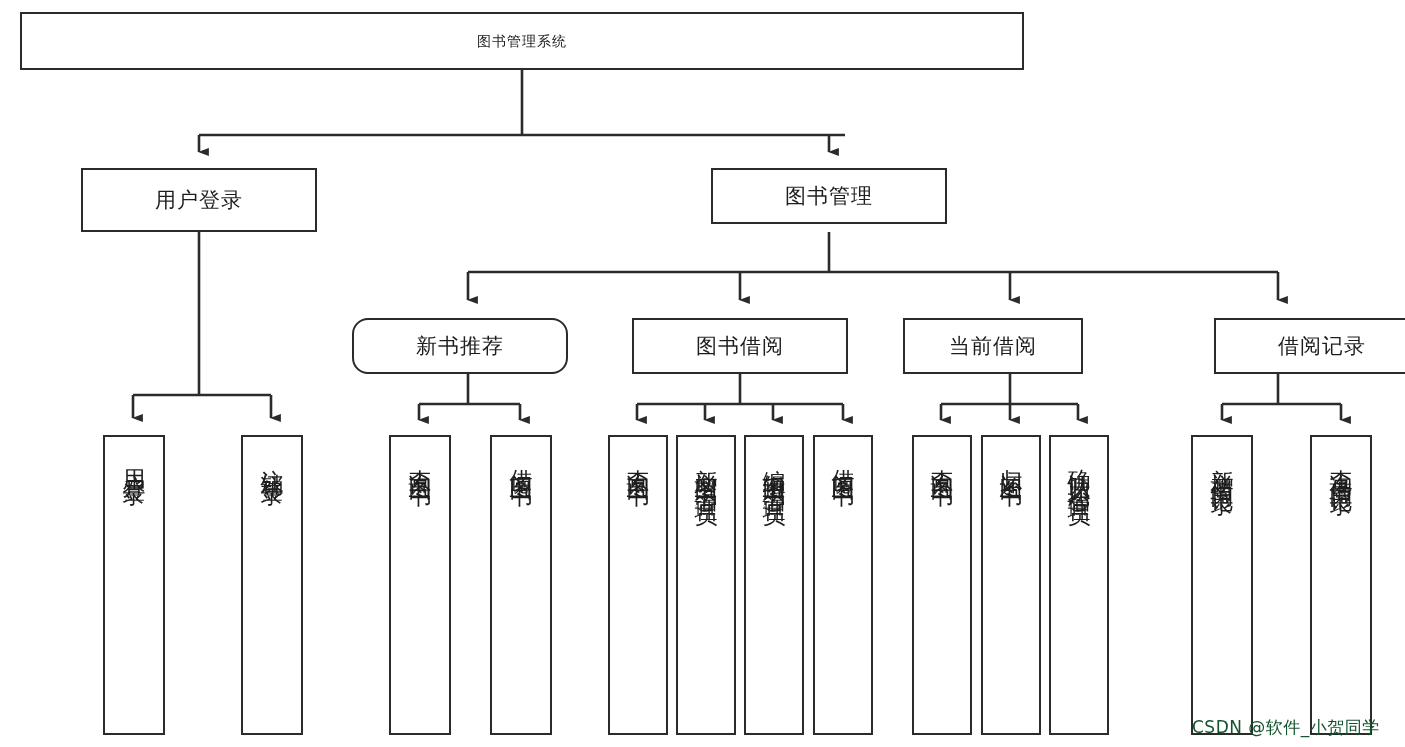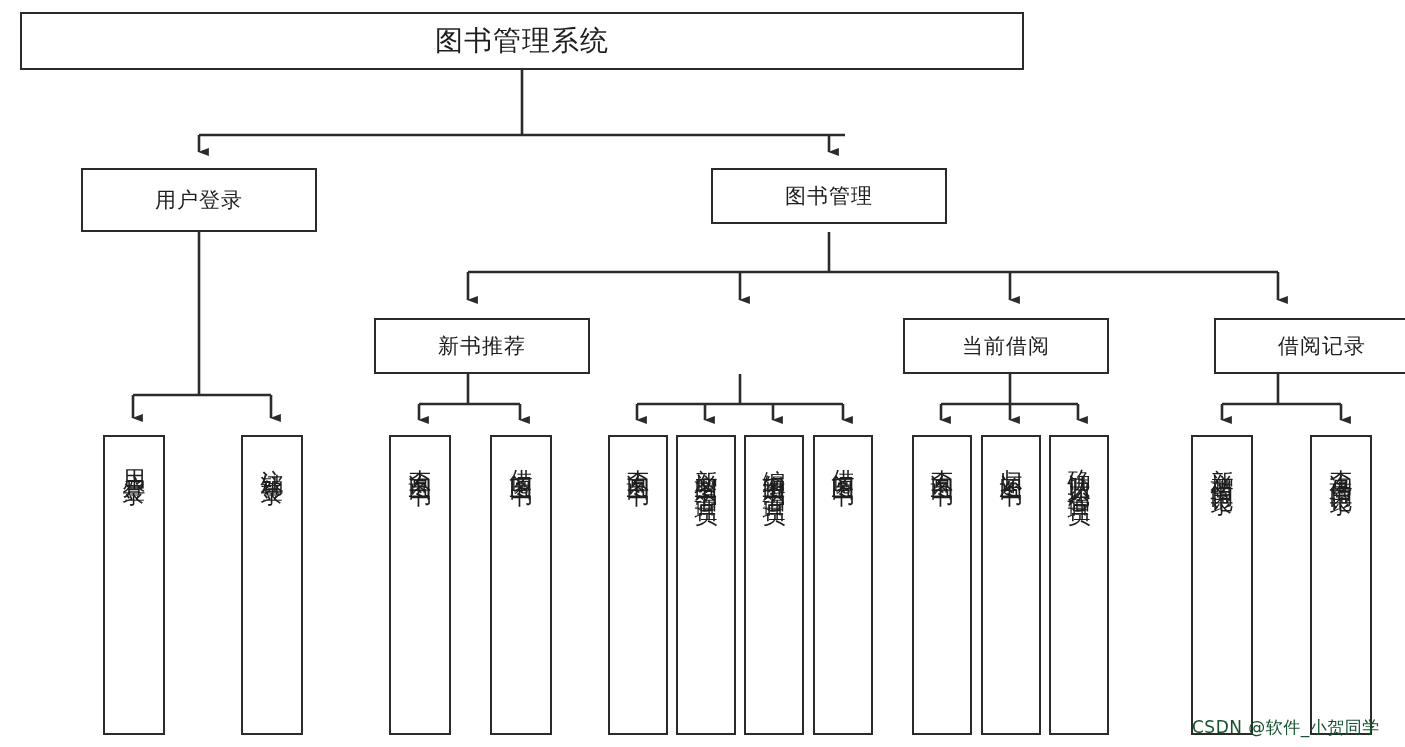--- a/index.html
+++ b/index.html
@@ -47,21 +47,21 @@
   }
   .node.vert .lbl{
     writing-mode:vertical-rl;
     text-orientation:upright;
     font-size:23px;
     line-height:1.0;
     letter-spacing:5px;
     white-space:normal;
     max-height:270px;
   }
-  .node.root .lbl{ font-size:28px; }
+  .node.root .lbl{ font-size:14px; }
   .watermark{
     position:absolute;
     font-size:17px;
     color:#14532d;
     letter-spacing:0.5px;
     white-space:nowrap;
     z-index:5;
     font-family:"DejaVu Sans","Liberation Sans",sans-serif;
   }
 </style>
@@ -124,24 +124,27 @@
     <span class="lbl">图书管理系统</span>
   </div>
 
   <div class="node" style="left:81px;top:168px;width:236px;height:64px;">
     <span class="lbl">用户登录</span>
   </div>
   <div class="node" style="left:711px;top:168px;width:236px;height:56px;">
     <span class="lbl">图书管理</span>
   </div>
 
-  <div class="node" style="left:374px;top:318px;width:216px;height:56px;">
+  <div class="node" style="left:352px;top:318px;width:216px;height:56px;border-radius:16px;">
     <span class="lbl">新书推荐</span>
   </div>
-  <div class="node" style="left:903px;top:318px;width:206px;height:56px;">
+  <div class="node" style="left:632px;top:318px;width:216px;height:56px;">
+    <span class="lbl">图书借阅</span>
+  </div>
+  <div class="node" style="left:903px;top:318px;width:180px;height:56px;">
     <span class="lbl">当前借阅</span>
   </div>
   <div class="node" style="left:1170px;top:318px;width:216px;height:56px;margin-left:44px;">
     <span class="lbl">借阅记录</span>
   </div>
 
   <div class="node vert" style="left:103px;top:435px;width:62px;height:300px;">
     <span class="lbl">用户登录</span>
   </div>
   <div class="node vert" style="left:241px;top:435px;width:62px;height:300px;">

